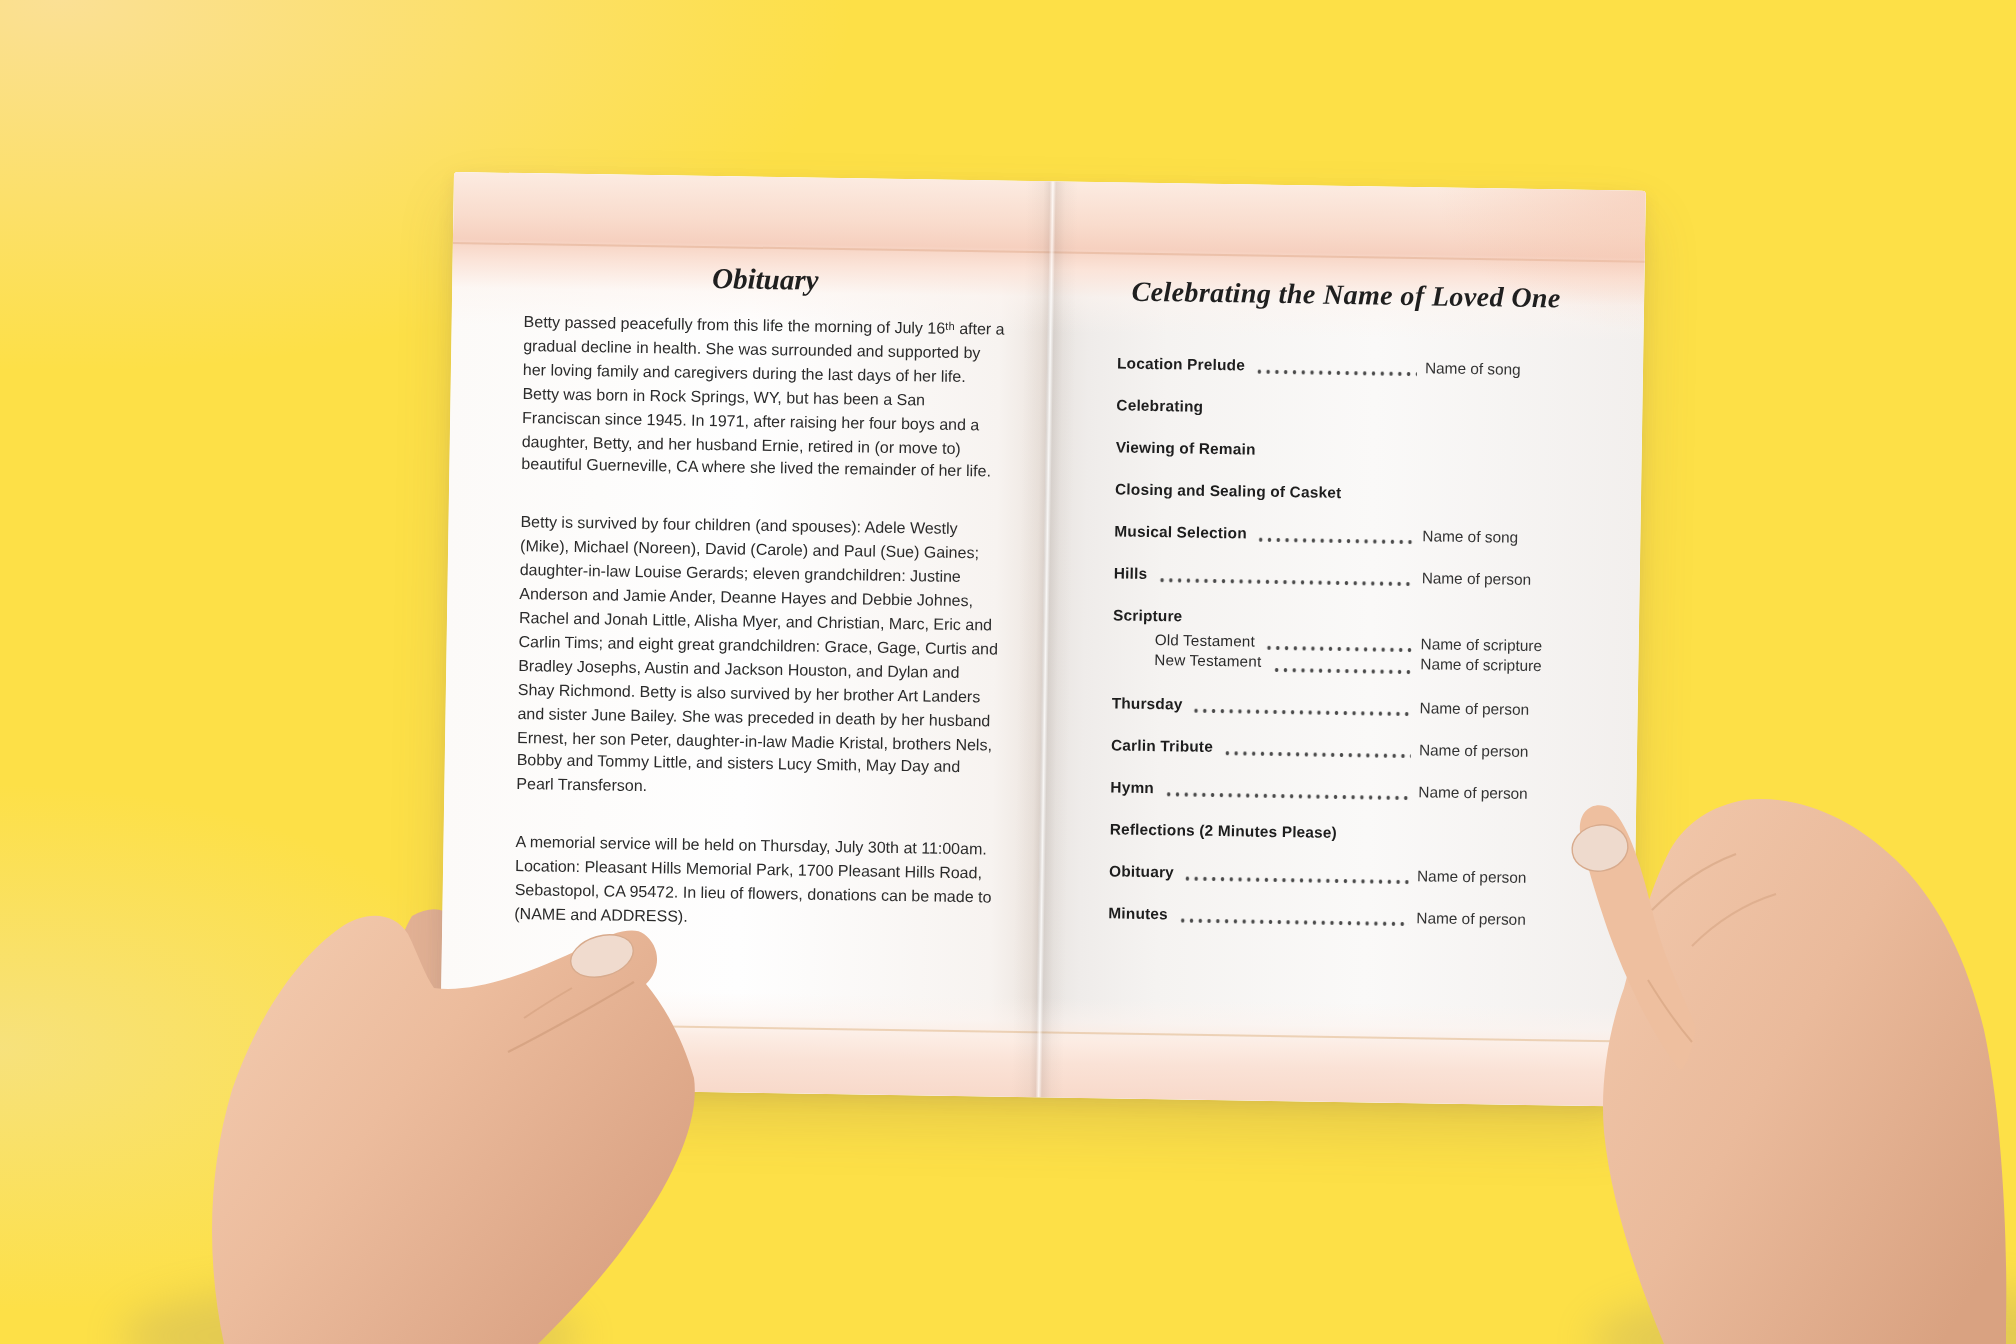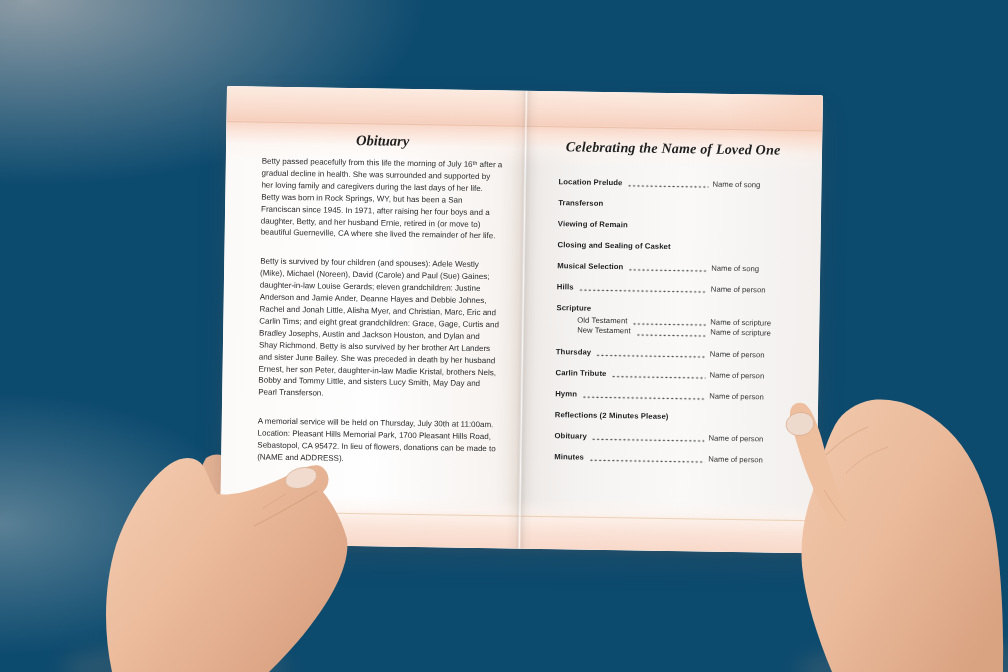--- a/index.html
+++ b/index.html
@@ -1,17 +1,17 @@
 <!DOCTYPE html>
 <html><head>
 <meta charset="utf-8">
 <style>
   html,body{margin:0;padding:0;background:#ffffff;}
   #stage{
-    position:relative;width:1008px;height:672px;background:#0c4a6e;overflow:hidden;
+    position:relative;width:1008px;height:672px;background:#fde047;overflow:hidden;
     font-family:"Liberation Sans",sans-serif;
   }
   .bg-tint{
     position:absolute;inset:0;
     background:
       radial-gradient(640px 300px at 3% 0%, rgba(249,224,212,0.55), rgba(255,255,255,0) 62%),
       radial-gradient(420px 220px at 0% 78%, rgba(235,228,222,0.35), rgba(255,255,255,0) 60%);
   }
   
   .paper{
@@ -105,21 +105,21 @@
 
     <div class="right-content">
       <div class="prog-title">Celebrating the Name of Loved One</div>
       <div class="prog-list">
           <div class="prog-row">
     <span class="prog-label">Location Prelude</span>
     <span class="prog-leader"></span>
     <span class="prog-value">Name of song</span>
   </div>
           <div class="prog-row no-value">
-    <span class="prog-label">Transferson</span>
+    <span class="prog-label">Celebrating</span>
 
   </div>
           <div class="prog-row no-value">
     <span class="prog-label">Viewing of Remain</span>
 
   </div>
           <div class="prog-row no-value">
     <span class="prog-label">Closing and Sealing of Casket</span>
 
   </div>

